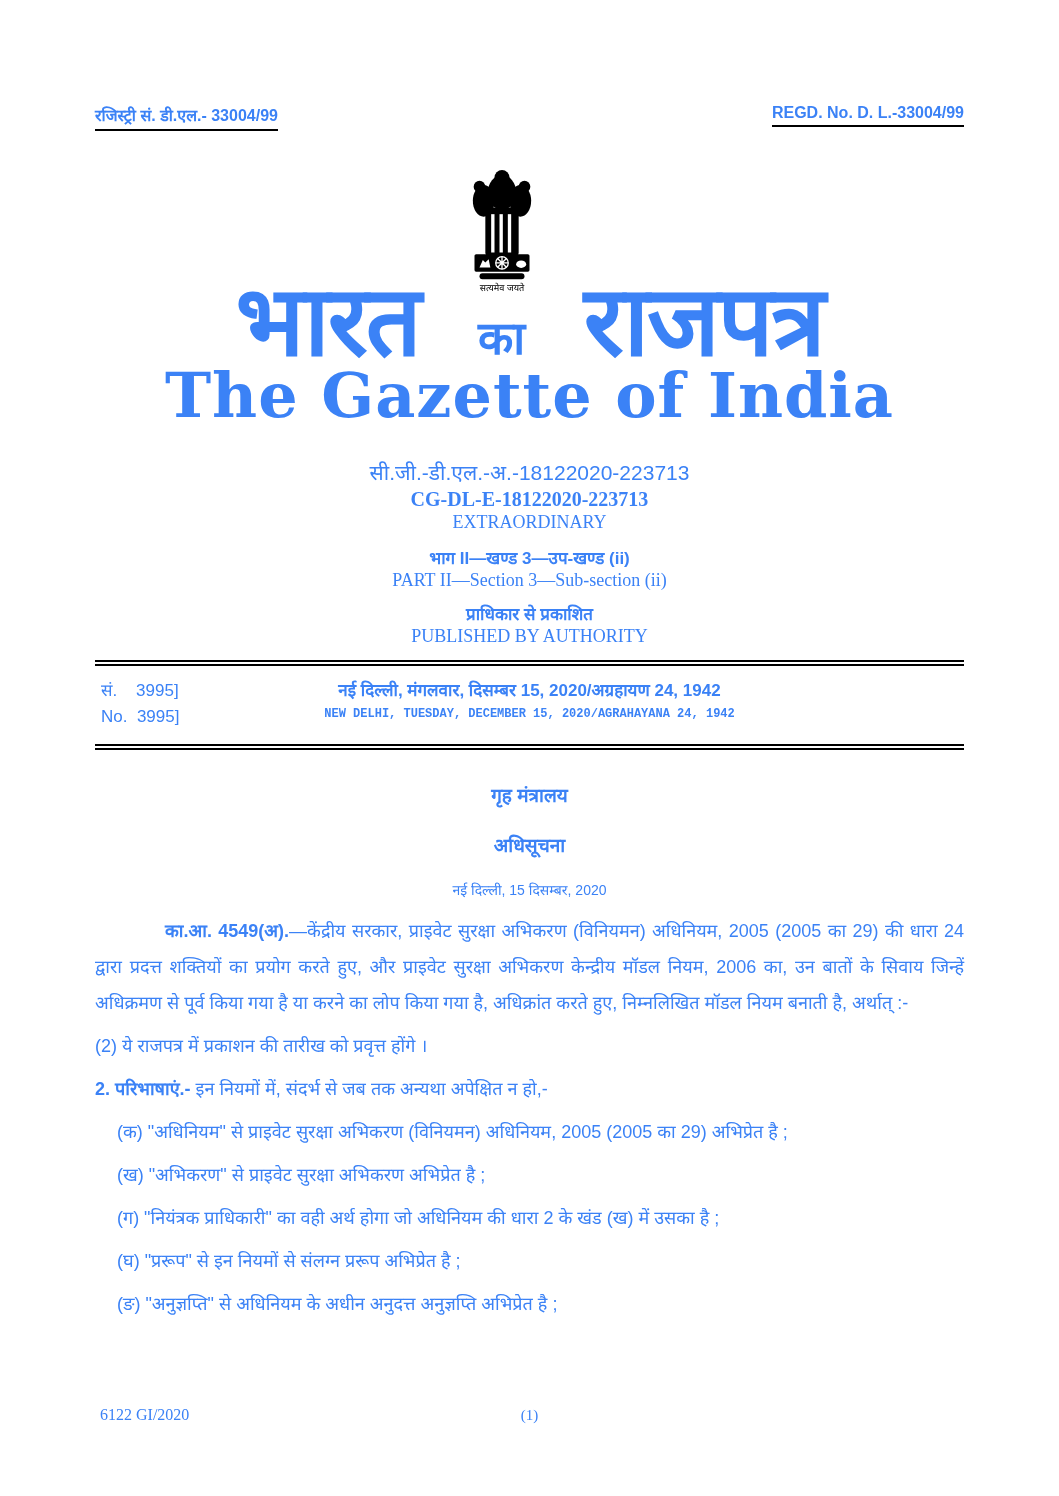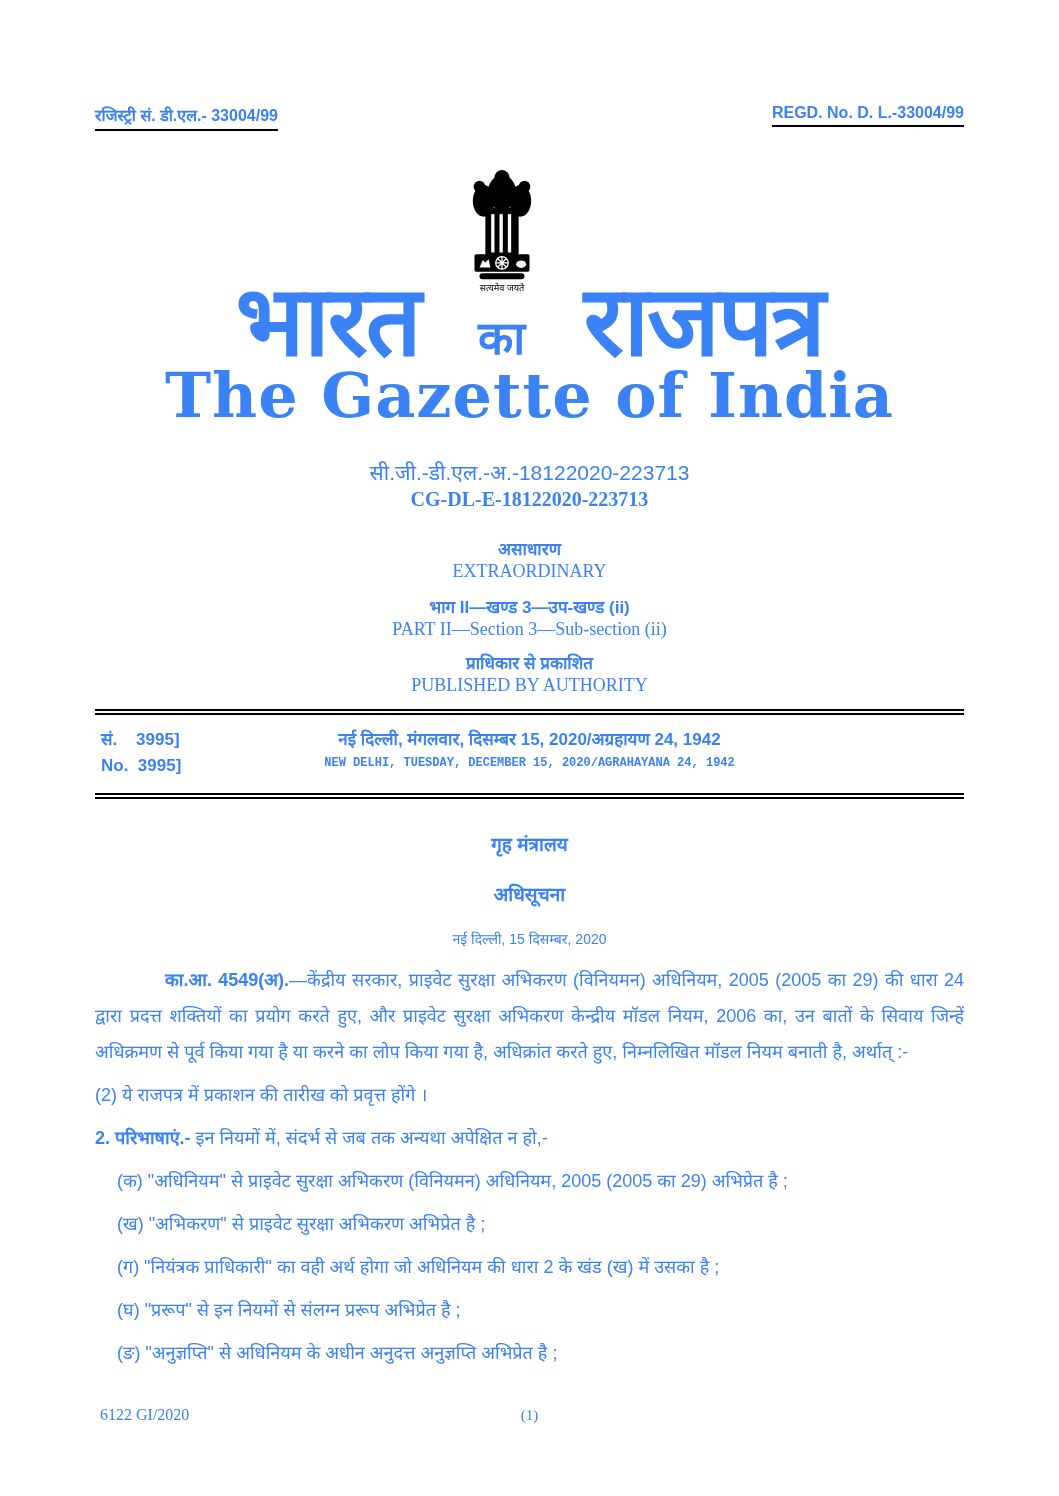--- a/index.html
+++ b/index.html
@@ -30,21 +30,21 @@
   .cg-en { text-align:center; margin-top:2px; font-family:"Liberation Serif",serif; font-weight:bold; font-size:20px; }
   
   .ed-hi  { text-align:center; font-weight:bold; font-size:17px; }
   .ed-en  { text-align:center; font-family:"Liberation Serif",serif; font-weight:normal; font-size:18px; margin-top:1px; }
   .sp-lg { margin-top:26px; } .sp-md { margin-top:13px; } .sp-sm { margin-top:11px; }
   
   .issue-band { margin-top:13px; }
   .rule-double { height:6px; border-top:2px solid #000; border-bottom:2px solid #000; }
   .issue-rows { padding:9px 0 11px; }
   .issue-row { position:relative; height:29px; }
-  .issue-no { position:absolute; left:6px; top:3px; font-weight:bold; font-size:17px; white-space:pre;text-align:center; }
+  .issue-no { position:absolute; left:6px; top:3px; font-weight:normal; font-size:17px; white-space:pre;text-align:center; }
   .issue-date { text-align:center; padding-top:3px; font-weight:bold; font-size:17px; }
   .issue-date.en { font-family:Liberation Mono, monospace; font-size:12px; }
   
   .ministry   { text-align:center; font-weight:bold; font-size:19px; margin-top:32px; }
   .notif-type { text-align:center; font-weight:bold; font-size:19px; margin-top:24px; }
   .place-date { text-align:center; font-size:14px; margin-top:22px; }
   
   .para { font-size:18px; line-height:2.0; text-align:justify; }
   .opening { margin-top:14px; text-indent:70px; }
   .rule-para { margin-top:7px; }
@@ -106,21 +106,20 @@
       <span class="m-ka">का</span>
     </span>
     <span class="m-word">राजपत्र</span>
   </div>
 
   <div class="gazette-title">The Gazette of India</div>
 
   <div class="cg-hi">सी.जी.-डी.एल.-अ.-18122020-223713</div>
   <div class="cg-en">CG-DL-E-18122020-223713</div>
 
-  <div class="ed-hi sp-lg">असाधारण</div>
   <div class="ed-en">EXTRAORDINARY</div>
   <div class="ed-hi sp-md">भाग II—खण्ड 3—उप-खण्ड (ii)</div>
   <div class="ed-en">PART II—Section 3—Sub-section (ii)</div>
   <div class="ed-hi sp-sm">प्राधिकार से प्रकाशित</div>
   <div class="ed-en">PUBLISHED BY AUTHORITY</div>
 
   <div class="issue-band">
     <div class="rule-double"></div>
     <div class="issue-rows">
       <div class="issue-row">

